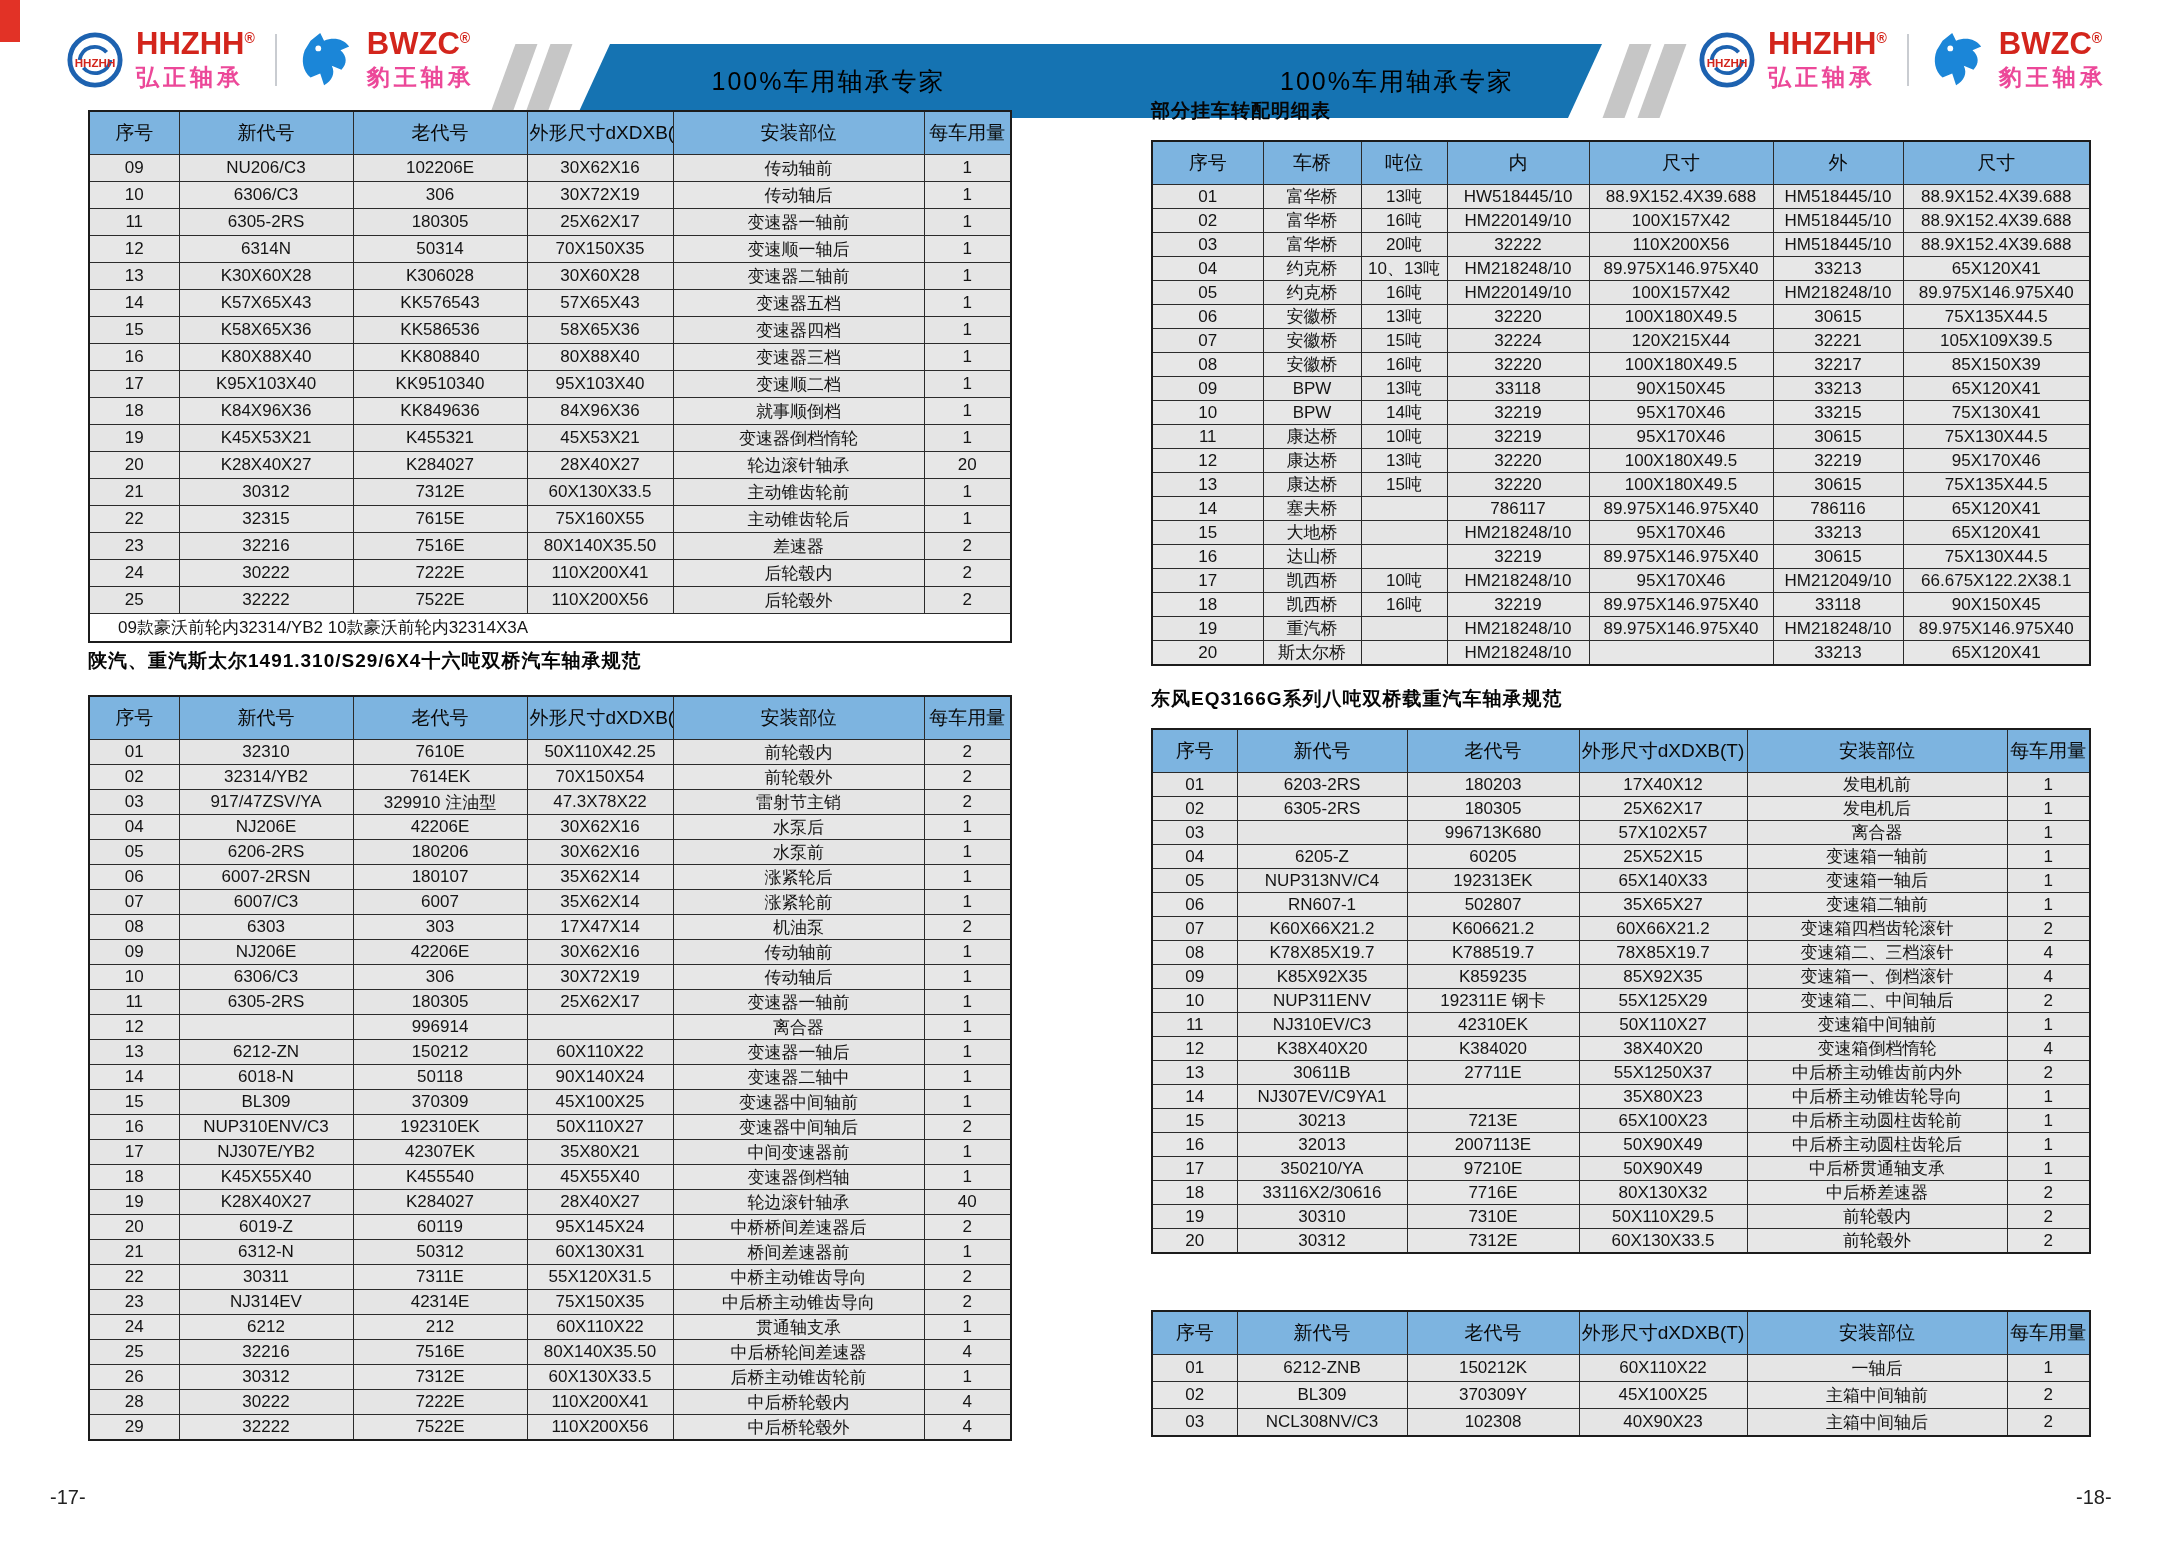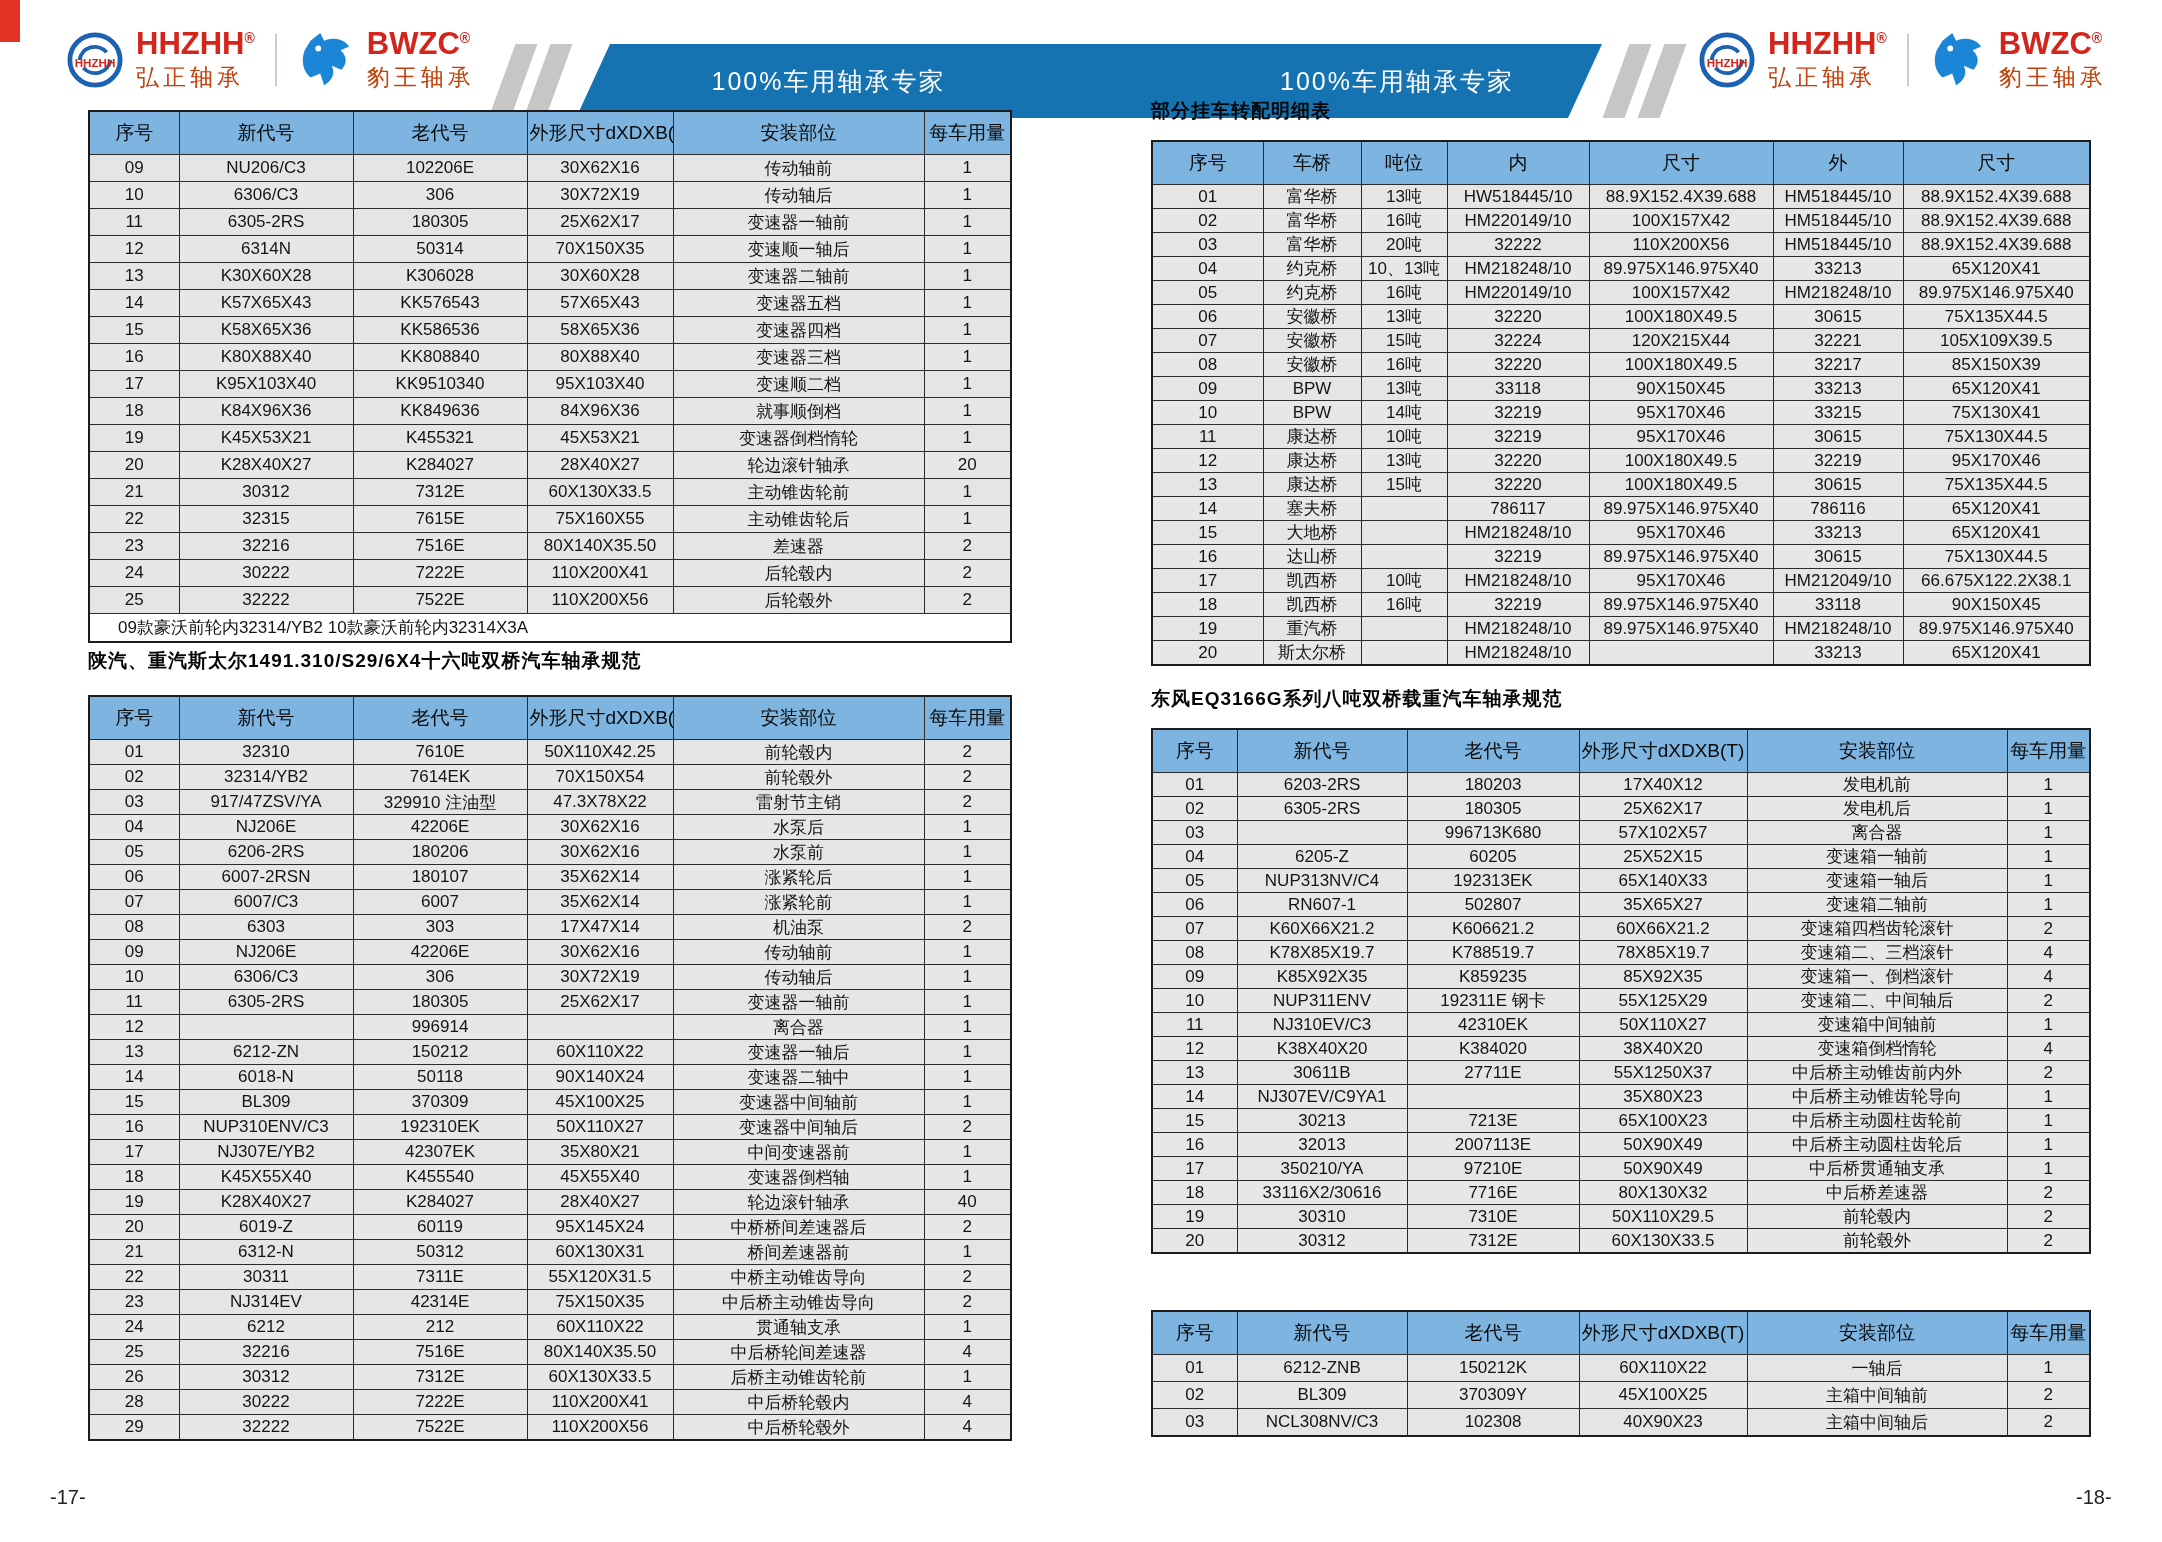--- a/index.html
+++ b/index.html
@@ -10,27 +10,27 @@
   }
   
   .red-corner{position:absolute;left:0;top:0;width:20px;height:42px;background:#e23226;}
   .brand-group{position:absolute;top:26px;height:68px;display:flex;align-items:center;gap:12px;}
   .brand-left{left:66px;}
   .brand-right{left:1698px;}
   .logo-circle svg,.panther svg{width:58px;height:58px;display:block;}
   .lockup{display:flex;flex-direction:column;justify-content:center;}
   .lockup .en{font-family:Liberation Sans, sans-serif;font-weight:bold;color:#d3251c;font-size:31px;line-height:1;}
   .lockup .en sup{font-size:14px;}
-  .lockup .cn{font-size:23px;font-weight:normal;color:#c2410c;letter-spacing:4px;margin-top:3px;}
+  .lockup .cn{font-size:23px;font-weight:bold;color:#ec4899;letter-spacing:4px;margin-top:3px;}
   .divider{width:2px;height:52px;background:#c9ccd1;margin:0 8px;}
   .stripes{position:absolute;top:44px;height:74px;display:flex;gap:13px;transform:skewX(-20deg);}
   .stripes-left{left:502px;}
   .stripes-right{left:1616px;}
   .stripe{width:22px;height:74px;background:#c6c6c6;}
-  .banner{position:absolute;top:44px;height:74px;background:#1573b2;color:#ffffff;
+  .banner{position:absolute;top:44px;height:74px;background:#1573b2;color:#000000;
     font-size:25px;display:flex;align-items:center;box-sizing:border-box;letter-spacing:2px;}
   .banner-left{left:576px;width:505px;clip-path:polygon(34px 0,100% 0,100% 100%,0 100%);justify-content:center;}
   .banner-right{left:1081px;width:521px;clip-path:polygon(0 0,100% 0,calc(100% - 34px) 100%,0 100%);justify-content:flex-end;padding-right:88px;}
   
   .sec-title{position:absolute;font-size:19px;font-weight:bold;color:#060606;letter-spacing:1px;white-space:nowrap;}
   .title-l2{left:88px;top:648px;}
   .title-r1{left:1151px;top:98px;}
   .title-r2{left:1151px;top:686px;}
   .title-r3{left:1151px;top:1311px;}
   

